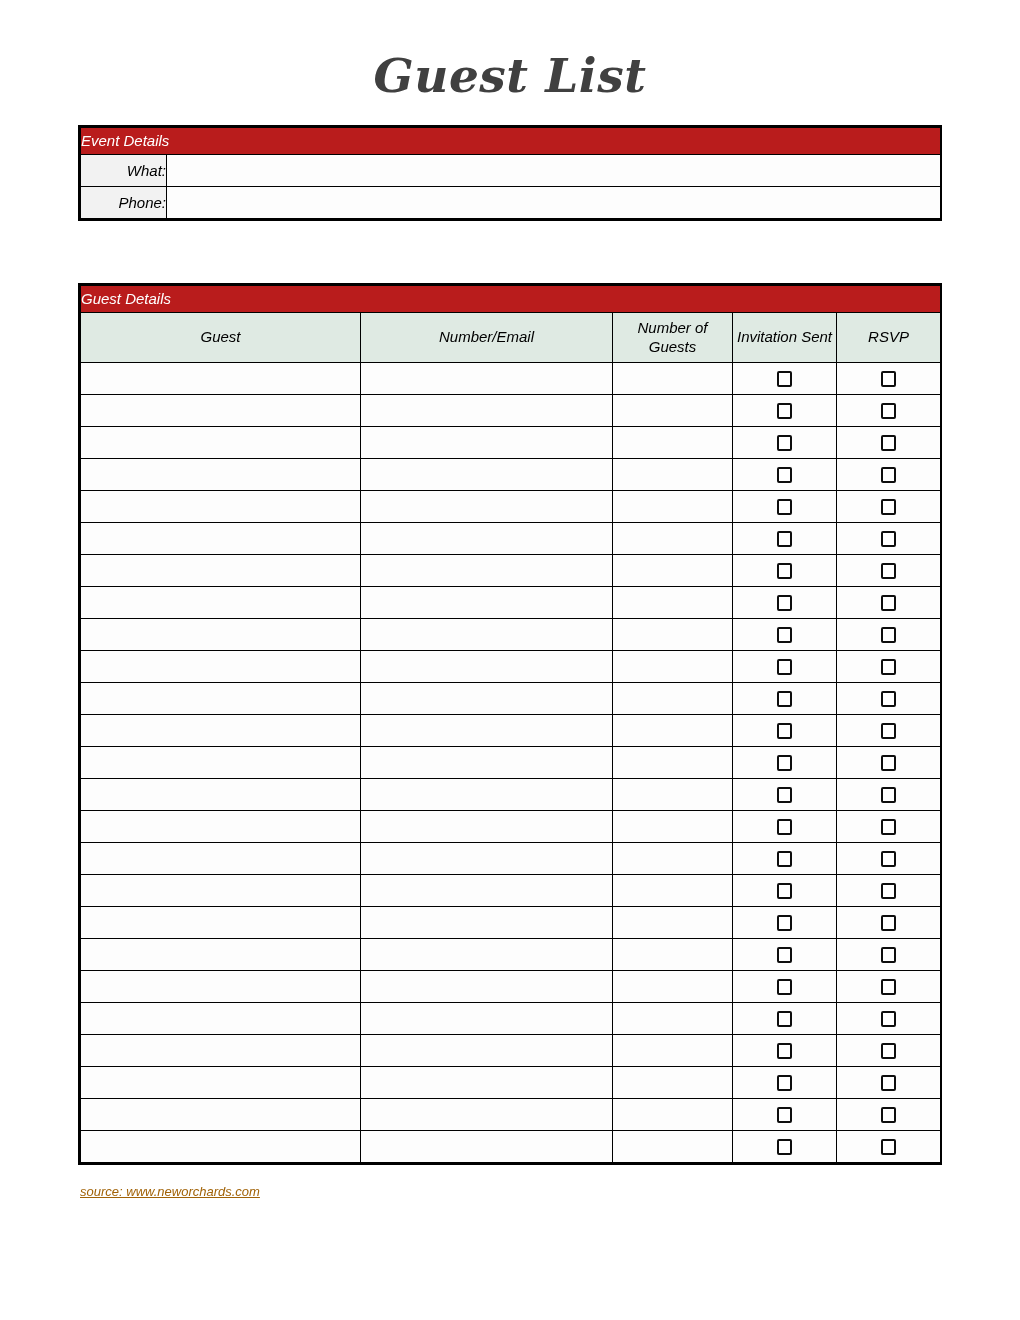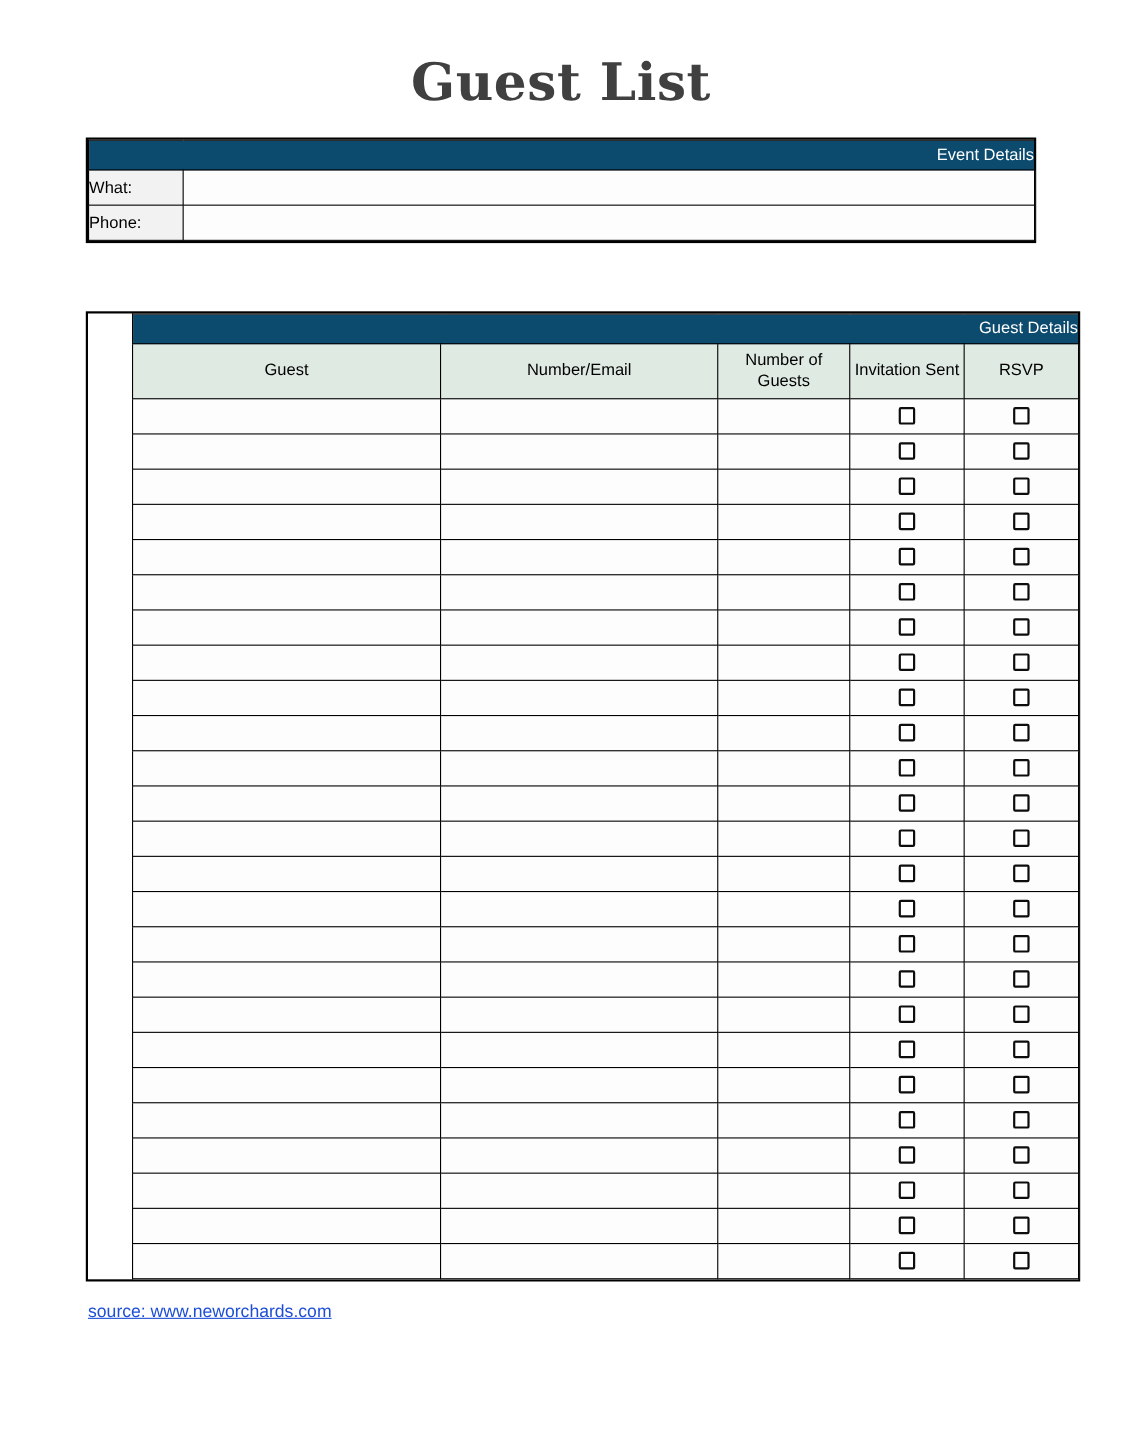--- a/index.html
+++ b/index.html
@@ -12,20 +12,21 @@
     background: #ffffff;
     font-family: "Liberation Sans", sans-serif;
     -webkit-font-smoothing: antialiased;
   }
 
   .page {
     position: relative;
     width: 1020px;
     height: 975px;
     box-sizing: border-box;
+    font-style: italic;
   }
 
   
   .title {
     position: absolute;
     left: 0;
     top: 52px;
     width: 1020px;
     text-align: center;
     font-family: "DejaVu Serif", "Liberation Serif", serif;
@@ -53,41 +54,41 @@
   }
   table.grid td, table.grid th {
     border: 1px solid #000000;
     padding: 0;
     margin: 0;
     font-weight: normal;
   }
 
   
   .banner {
-    background: #0c4a6e;
+    background: #b91c1c;
     color: #ffffff;
     font-size: 15px;
     font-weight: bold;
     height: 26px;
     line-height: 26px;
     padding-left: 6px;
-    text-align: right;
+    text-align: left;
     border-left: none;
     border-right: none;
     border-top: none;
   }
 
   
   .ev-label {
     width: 86px;
     background: #f2f2f2;
     height: 31px;
     font-size: 15px;
     color: #000000;
-    text-align: left;
+    text-align: right;
     padding-right: 12px;
     box-sizing: border-box;
     vertical-align: middle;
   }
   .ev-value {
     background: #fdfdfd;
     height: 31px;
     vertical-align: middle;
   }
 
@@ -119,22 +120,22 @@
     background: #ffffff;
     box-sizing: content-box;
     vertical-align: middle;
   }
 
   
   .source {
     position: absolute;
     left: 80px;
     top: 1184px;
-    font-size: 16px;
-    color: #1d4ed8;
+    font-size: 13px;
+    color: #a16207;
     text-decoration: underline;
     font-family: "Liberation Sans", sans-serif;
   }
 
   
   col.c-name  { width: 280px; }
   col.c-pe    { width: 252px; }
   col.c-num   { width: 120px; }
   col.c-inv   { width: 104px; }
   col.c-rsvp  { width: 104px; }
@@ -164,21 +165,21 @@
             <td class="ev-value"></td>
           </tr>
           <tr>
             <td class="ev-label">Phone:</td>
             <td class="ev-value"></td>
           </tr>
         </tbody>
     </table>
   </div>
 
-  <div class="sheet" id="guest-sheet" style="top:283px;padding-left:40px;">
+  <div class="sheet" id="guest-sheet" style="top:283px;">
     <table class="grid">
       <colgroup>
         <col class="c-name">
           <col class="c-pe">
           <col class="c-num">
         <col class="c-inv">
           <col class="c-rsvp">
       </colgroup>
       <tbody id="guest-body">
         <tr>

